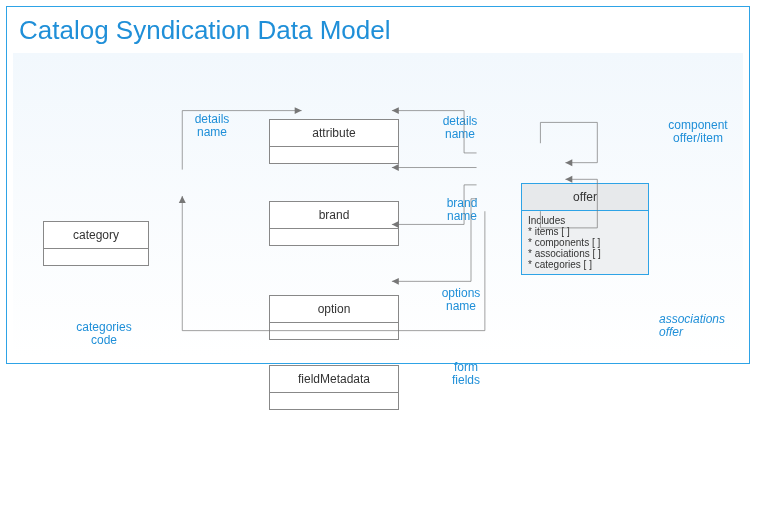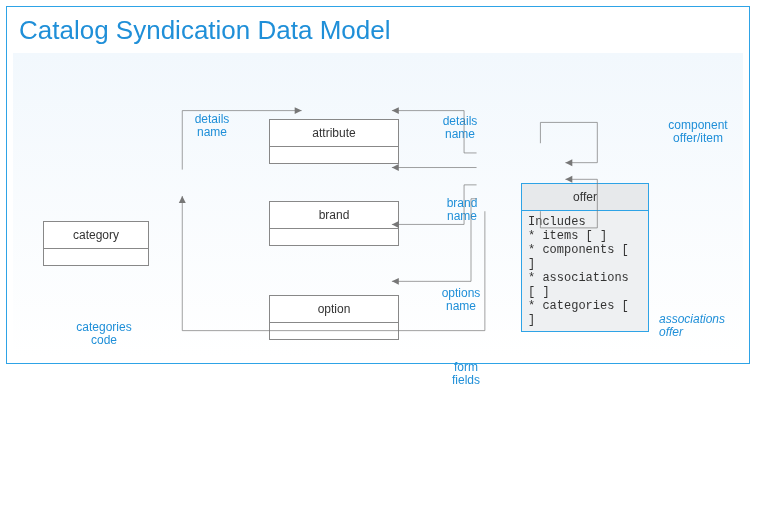--- a/index.html
+++ b/index.html
@@ -48,24 +48,23 @@
   }
   .entity .hdr {
     text-align: center;
     font-size: 12px;
     padding: 6px 4px;
     border-bottom: 1px solid #888;
     color: #333;
   }
   .entity .body {
     min-height: 8px;
-    font-size: 12px;
+    font-size: 10px;
     padding: 4px 6px;
     color: #333;
-    font-family: Liberation Mono, monospace;
   }
   .offer {
     border: 1px solid #2ea3e6;
     background: #eef0f2;
   }
   .offer .hdr {
     border-bottom: 1px solid #2ea3e6;
     background: #e7e9eb;
   }
   .lbl {
@@ -112,20 +111,24 @@
       <div class="entity" style="left:256px; top:148px; width:130px;">
         <div class="hdr">brand</div>
         <div class="body"></div>
       </div>
 
       <div class="entity" style="left:256px; top:230px; width:130px;margin-top:12px;">
         <div class="hdr">option</div>
         <div class="body"></div>
       </div>
 
+      <div class="entity" style="left:256px; top:312px; width:130px;">
+        <div class="hdr">fieldMetadata</div>
+        <div class="body"></div>
+      </div>
 
       <div class="entity offer" style="left:508px; top:130px; width:128px;">
         <div class="hdr">offer</div>
         <div class="body">
           <div>Includes</div>
           <div>* items [ ]</div>
           <div>* components [ ]</div>
           <div>* associations [ ]</div>
           <div>* categories [ ]</div>
         </div>

